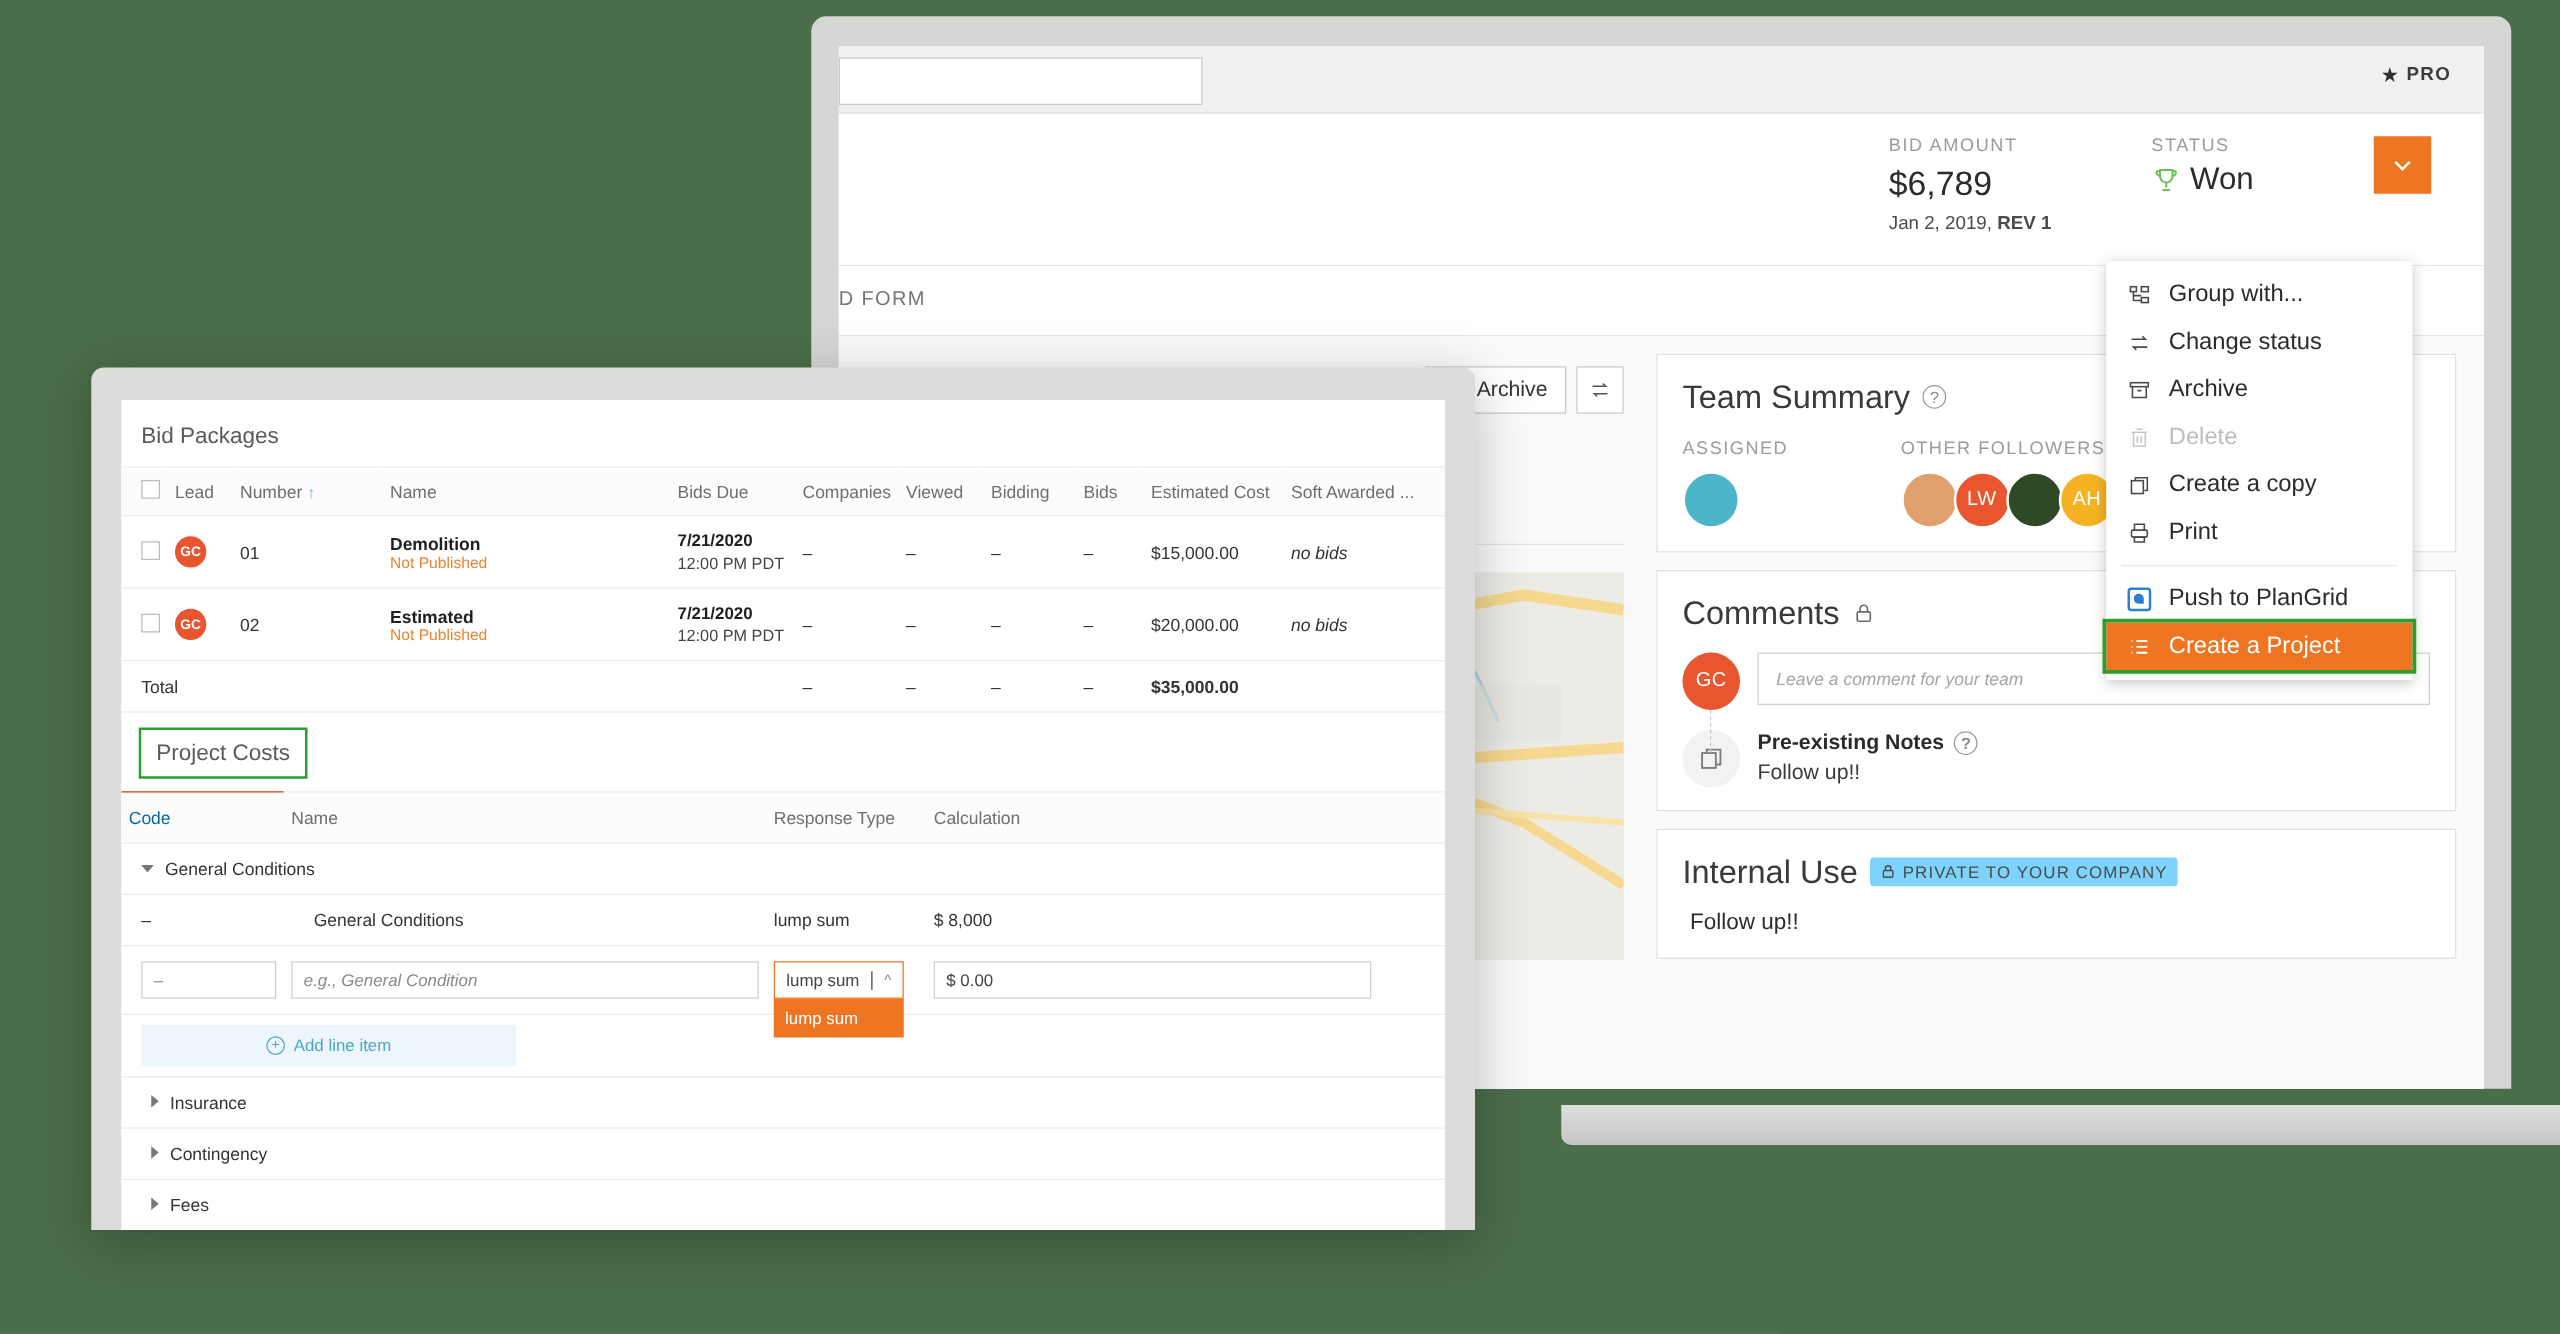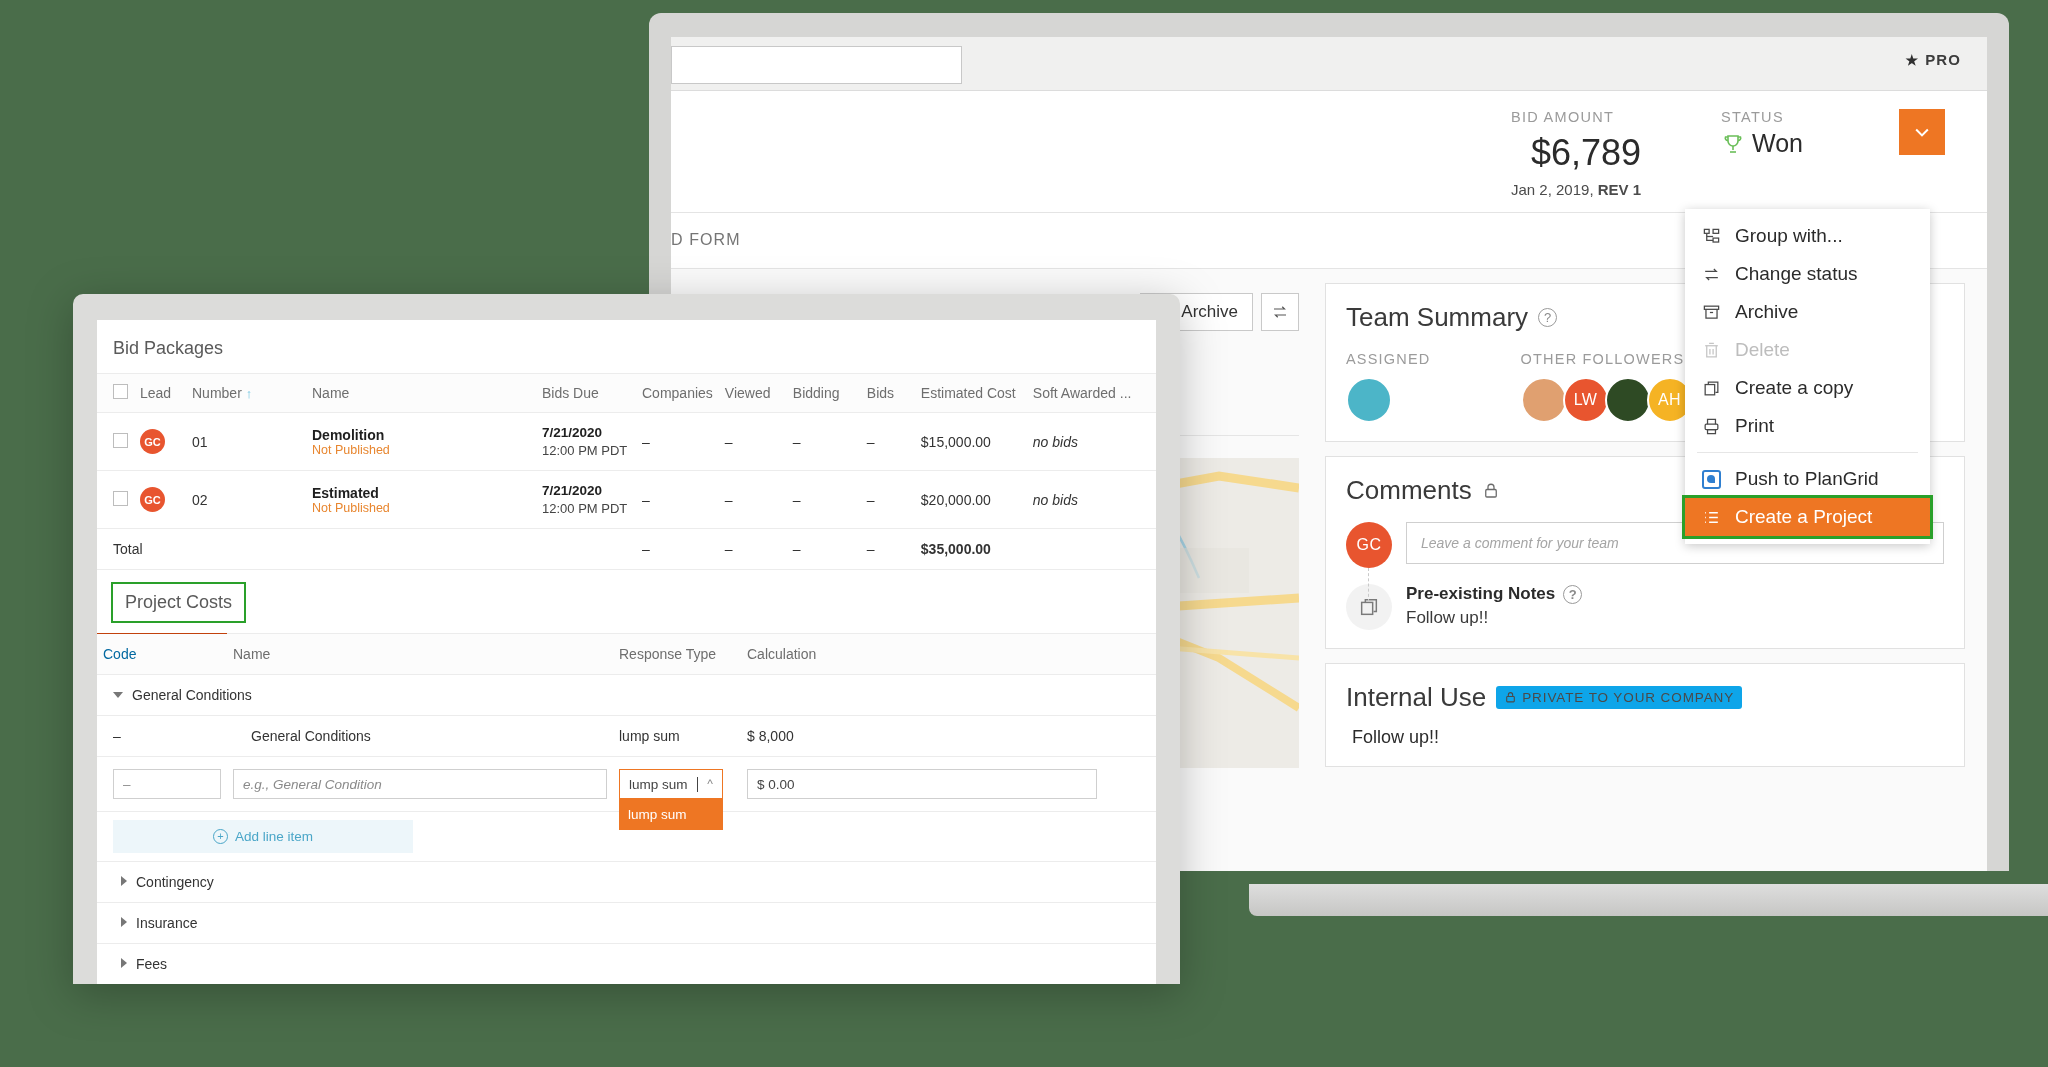--- a/index.html
+++ b/index.html
@@ -58,21 +58,21 @@
     position: relative; height: 122px;
     background: #fff;
     border-bottom: 1px solid #e4e4e4;
   }
   .bid-amount-block { position: absolute; left: 840px; top: 18px; }
   .bid-status-block { position: absolute; left: 1050px; top: 18px; }
   .hdr-label {
     font-size: 14.5px; letter-spacing: 1.3px; color: #9b9b9b; font-weight: 400;
   }
   .bid-amount-value {
-    font-size: 36px; color: #2b2b2b; margin-top: 7px; font-weight: 400; text-align: right;
+    font-size: 27px; color: #2b2b2b; margin-top: 7px; font-weight: 400;
   }
   .bid-amount-date {
     font-size: 15px; color: #4b4b4b; margin-top: 7px;
   }
   .bid-amount-date b { font-weight: 700; }
   .status-value {
     display: flex; align-items: center; gap: 7px;
     margin-top: 4px; font-size: 25px; color: #2b2b2b;
   }
   .trophy { width: 24px; height: 24px; display:block; }
@@ -193,21 +193,21 @@
     display: flex; align-items: center; justify-content: center; flex: 0 0 auto;
   }
   .note-title { font-size: 17px; font-weight: 700; color: #2b2b2b;
                 display: flex; align-items: center; gap: 8px; }
   .note-body { font-size: 17px; color: #3a3a3a; margin-top: 4px; }
   .dash-connector {
     position: absolute; left: 22px; top: 46px; width: 1px; height: 34px;
     border-left: 1px dashed #c9c9c9;
   }
   .private-chip {
-    background: #0ea5e9; border-radius: 3px; padding: 4px 8px;
+    background: #7dd3fc; border-radius: 3px; padding: 4px 8px;
     font-size: 13.5px; letter-spacing: .9px; color: #4a4a4a; font-weight: 400;
     display: flex; align-items: center; gap: 5px;
   }
   .addl-info { font-size: 14.5px; letter-spacing: 1.2px; color: #9b9b9b; margin-top: 20px; }
   .addl-body { font-size: 18px; color: #2b2b2b; margin-top: 14px; padding-left: 6px; }
 
   
   #status-menu {
     position: absolute; left: 1014px; top: 172px;
     width: 245px; background: #fff;
@@ -716,26 +716,26 @@
           <tr>
             <td colspan="4" style="padding:8px 16px;">
               <div class="addline" style="width:300px;">
                 <span class="plus-c">+</span>
                 <span>Add line item</span>
               </div>
             </td>
           </tr>
           <tr class="cat-row">
             <td colspan="4" style="padding-left:24px;">
-              <span class="caret-r"></span><span>Contingency</span>
+              <span class="caret-r"></span><span>Insurance</span>
             </td>
           </tr>
           <tr class="cat-row">
             <td colspan="4" style="padding-left:24px;">
-              <span class="caret-r"></span><span>Insurance</span>
+              <span class="caret-r"></span><span>Contingency</span>
             </td>
           </tr>
           <tr class="cat-row">
             <td colspan="4" style="padding-left:24px;">
               <span class="caret-r"></span><span>Fees</span>
             </td>
           </tr>
 
         </tbody>
       </table>

